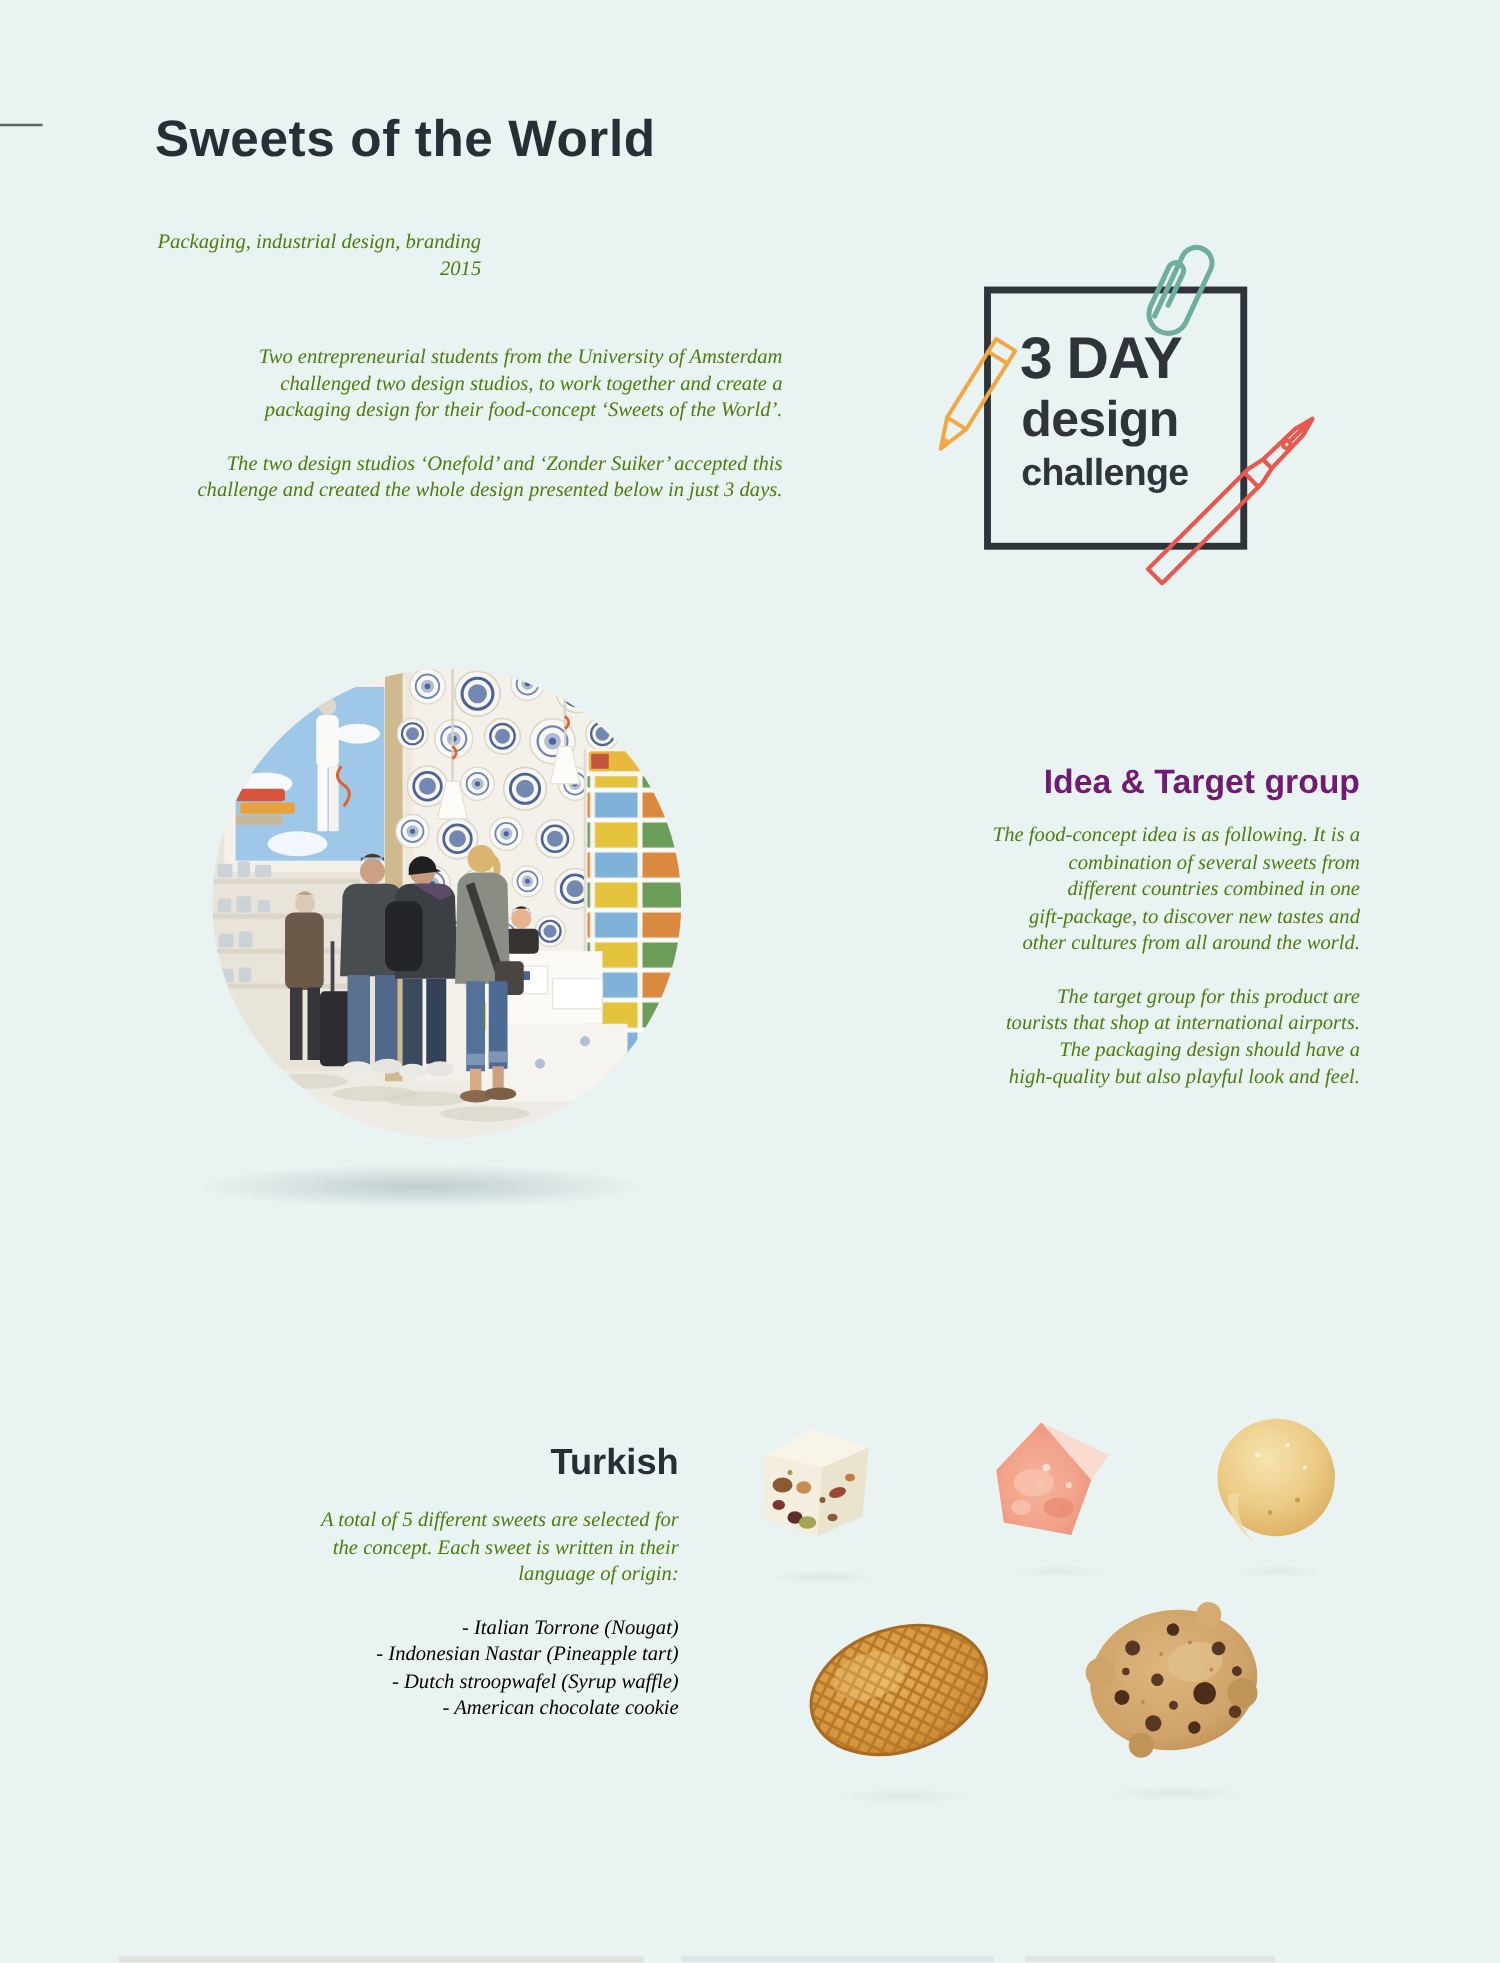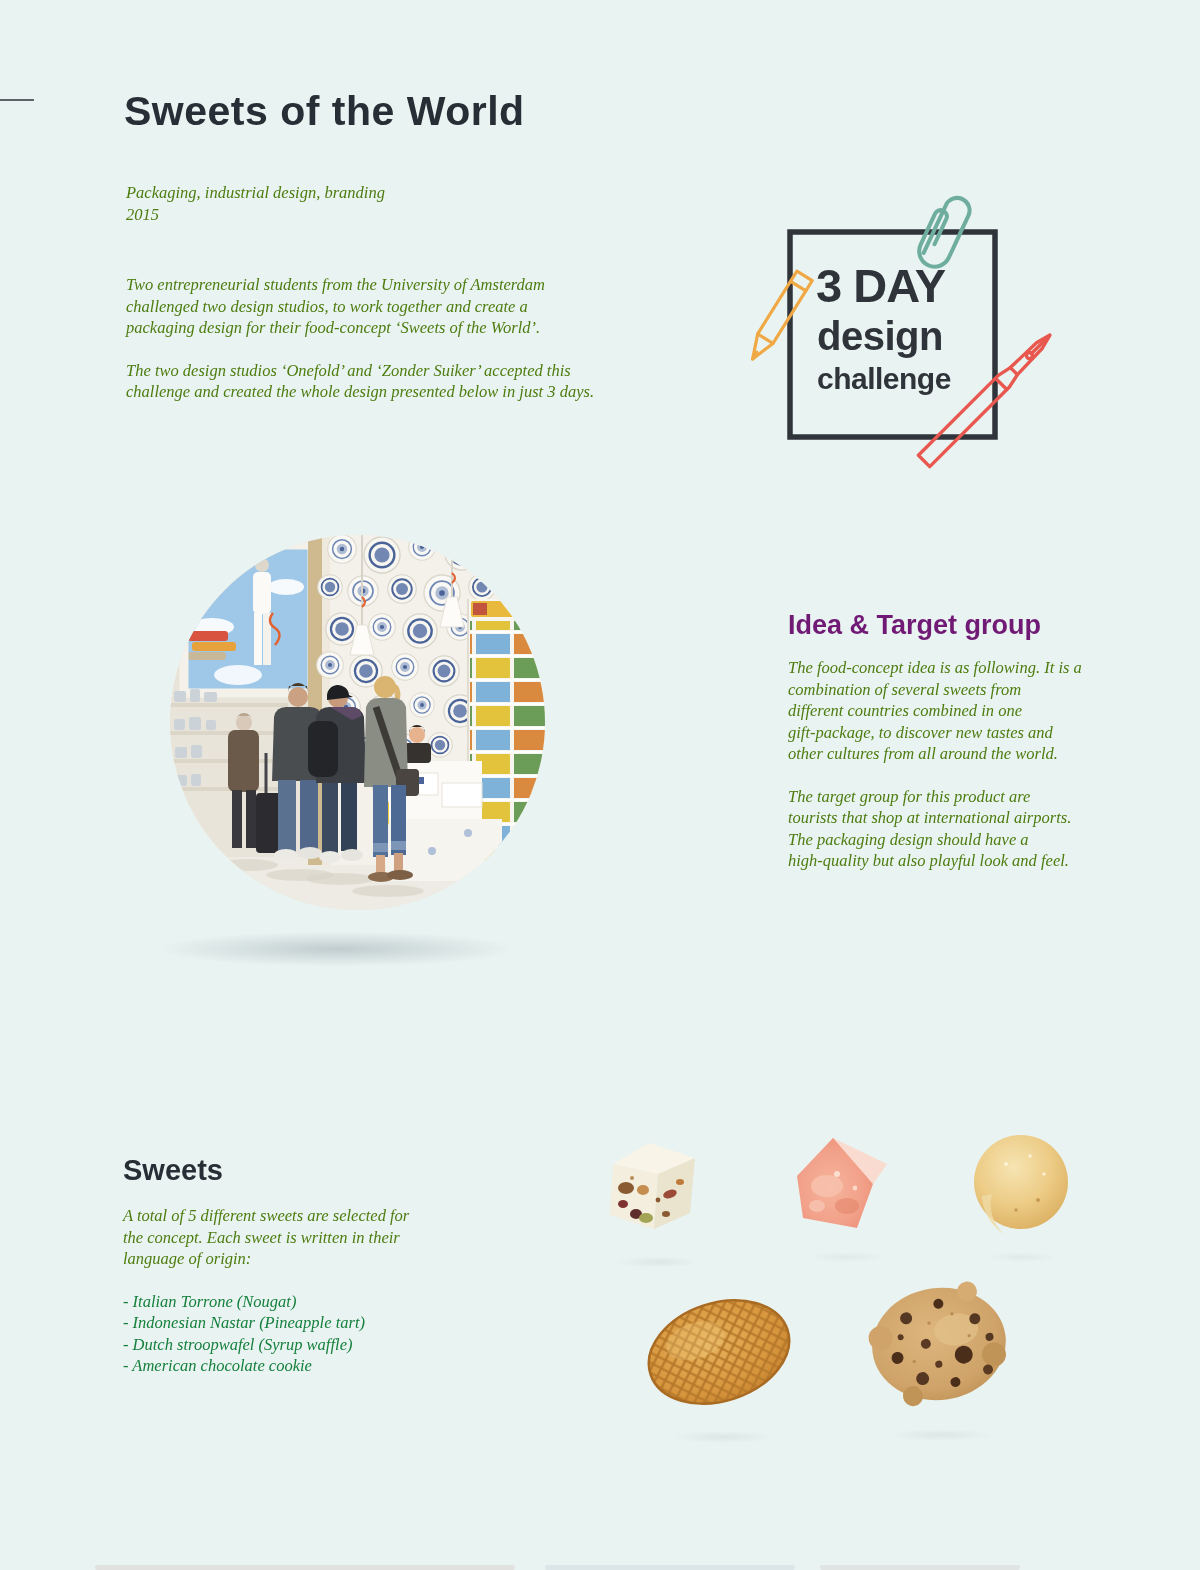--- a/index.html
+++ b/index.html
@@ -1,17 +1,17 @@
 <!DOCTYPE html>
 <html><head>
 <meta charset="utf-8">
 <style>
   html,body{margin:0;padding:0;}
   body{background:#e9f3f1;font-family:"Liberation Sans",sans-serif;}
-  .page{position:relative;width:1200px;height:1570px;background:#e9f3f1;overflow:hidden;margin:0 auto;}
+  .page{position:relative;width:1200px;height:1570px;background:#e9f3f1;overflow:hidden;margin:0 auto;text-align:right;}
 
   .top-rule{position:absolute;left:0;top:99px;width:34px;height:2px;background:#5d6468;}
 
   h1{position:absolute;left:124px;top:88px;margin:0;font-size:41px;font-weight:700;
      color:#272e36;letter-spacing:.5px;}
 
   .serif{font-family:"Liberation Serif",serif;font-style:italic;color:#4d7c0f;
          font-size:16.5px;line-height:21.5px;white-space:pre-line;margin:0;}
 
   .meta{position:absolute;left:126px;top:182px;}
@@ -36,21 +36,21 @@
   
   .idea{position:absolute;left:788px;top:610px;width:300px;}
   .idea h2{margin:0 0 16px 0;font-size:27px;font-weight:700;color:#701a75;}
   .idea p{margin:0 0 21px 0;}
 
   
   .sweets{position:absolute;left:123px;top:1154px;width:420px;}
   .sweets h2{margin:0 0 18px 0;font-size:29px;font-weight:700;color:#272e36;}
   .sweets p{margin:0 0 21px 0;}
   .sweets ul{list-style:none;margin:0;padding:0;}
-  .sweets li{font-family:"Liberation Serif",serif;font-style:italic;color:#15803d;
+  .sweets li{font-family:"Liberation Serif",serif;font-style:italic;color:#000000;
              font-size:16.5px;line-height:21.5px;}
 
   .sweet-img{position:absolute;}
   .sweet-shadow{position:absolute;border-radius:50%;
     background:radial-gradient(ellipse 50% 50% at 50% 50%, rgba(120,130,140,.22), rgba(120,130,140,0) 70%);}
 
   .bottom-sliver{position:absolute;height:5px;bottom:0;border-radius:2px;}
 </style>
 </head>
 <body>
@@ -312,21 +312,21 @@
 different countries combined in one
 gift-package, to discover new tastes and
 other cultures from all around the world.</p>
     <p class="serif">The target group for this product are
 tourists that shop at international airports.
 The packaging design should have a
 high-quality but also playful look and feel.</p>
   </section>
 
   <section class="sweets">
-    <h2>Sweets</h2>
+    <h2>Turkish</h2>
     <p class="serif">A total of 5 different sweets are selected for
 the concept. Each sweet is written in their
 language of origin:</p>
     <ul>
       <li>- Italian Torrone (Nougat)</li>
       <li>- Indonesian Nastar (Pineapple tart)</li>
       <li>- Dutch stroopwafel (Syrup waffle)</li>
       <li>- American chocolate cookie</li>
     </ul>
   </section>

